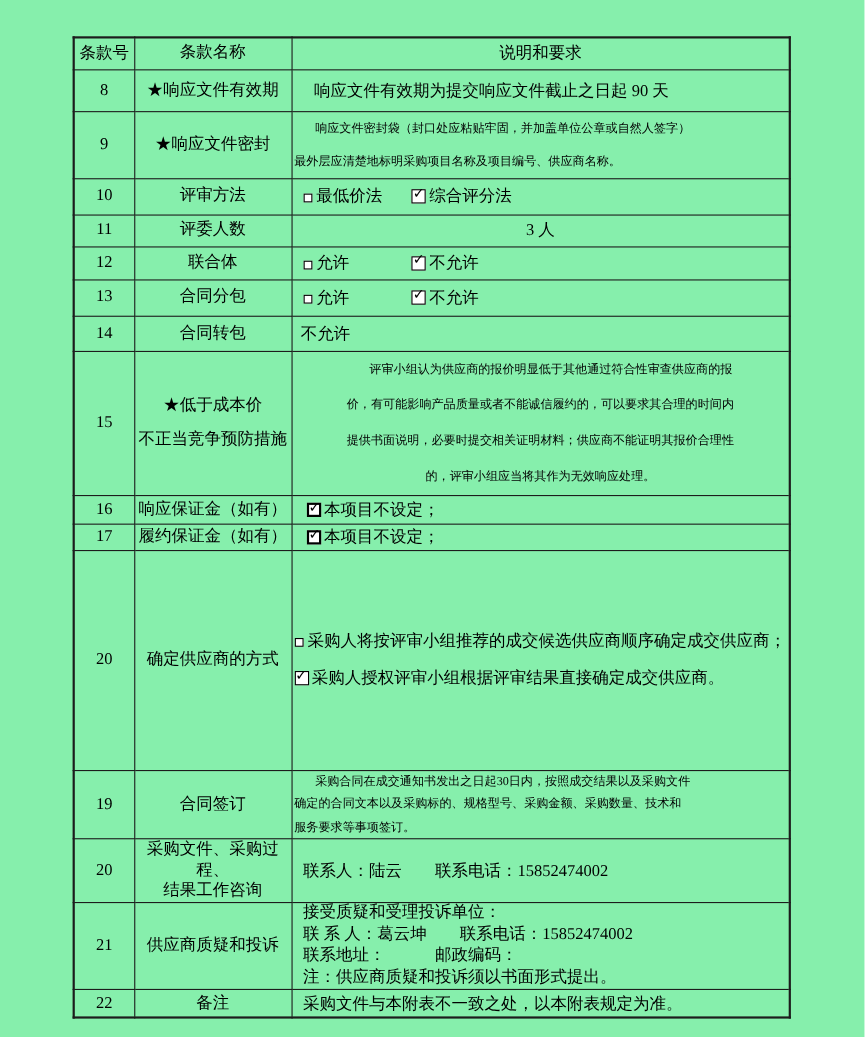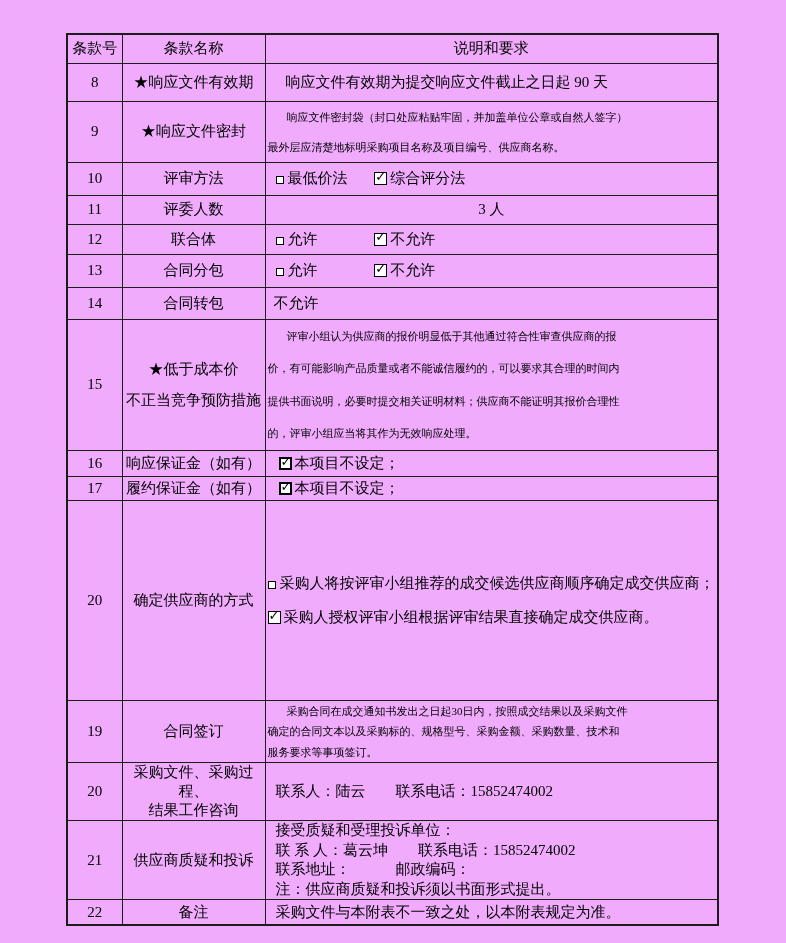--- a/index.html
+++ b/index.html
@@ -2,21 +2,21 @@
 <html><head>
 <meta charset="utf-8">
 <style>
   html,body{margin:0;padding:0;background:#ffffff;}
   body{
     width:786px;height:943px;
     font-family:"Liberation Serif","DejaVu Serif",serif;
     color:#000000;
     -webkit-font-smoothing:antialiased;
   }
-  .page{position:relative;width:786px;height:943px;background:#f0abfc;overflow:hidden;}
+  .page{position:relative;width:786px;height:943px;background:#86efac;overflow:hidden;}
   table.doc{
     position:absolute;left:66px;top:33px;
     width:651px;
     border-collapse:collapse;table-layout:fixed;
     border:2px solid #1c1c1c;
   }
   col.w1{width:55px;}
   col.w2{width:143px;}
   col.w3{width:453px;}
   th,td{
@@ -32,21 +32,21 @@
   .center{text-align:center;}
   .padS{padding-left:8px;}
   .padM{padding-left:10px;margin-top:19px;}
   .padL{padding-left:20px;}
   .boldtxt{font-weight:normal;padding-left:13px;}
   .lines{padding:0 2px;}
   .ln{white-space:nowrap;}
   .ind{text-indent:19px;}
   .f14{font-size:11px;}
   .lh30{line-height:30px;}
-  .lh32{line-height:32.5px;}
+  .lh32{line-height:32.5px;text-align:center;}
   .lh34{line-height:34px;font-family:Liberation Serif, serif;}
   .lh21{line-height:20.5px;}
   .lh20{line-height:19.6px;}
   .name2{line-height:31px;}
   
   .trH{height:29px;}  .tr8{height:38px;}  .tr9{height:60px;}
   .tr10{height:33px;} .tr11{height:29px;} .tr12{height:30px;}
   .tr13{height:33px;} .tr14{height:32px;} .tr15{height:130px;}
   .tr16{height:26px;} .tr17{height:24px;} .tr18{height:200px;}
   .tr19{height:62px;} .tr20{height:40px;} .tr21{height:79px;}

